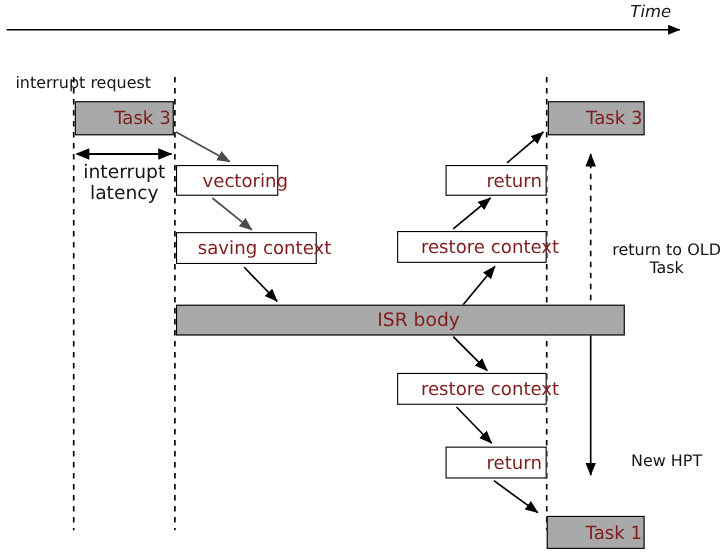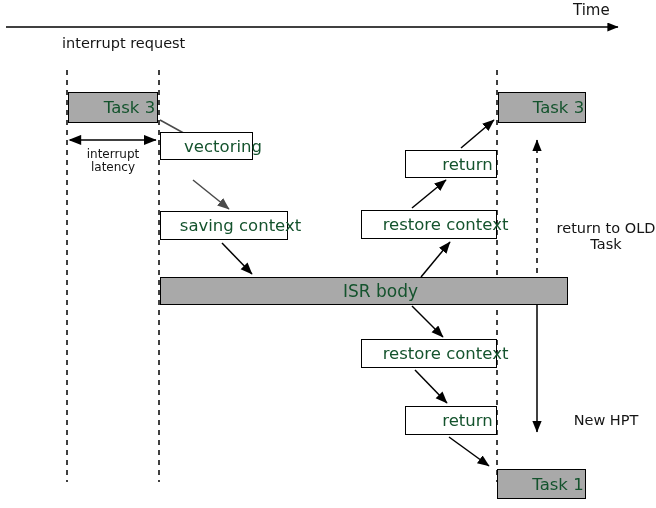--- a/index.html
+++ b/index.html
@@ -26,43 +26,44 @@
     pointer-events: none;
   }
   .lbl {
     position: absolute;
     color: #151515;
     white-space: pre;
     line-height: 1.12;
   }
   .lbl-time {
     font-size: 15px;
+    font-style: italic;
   }
   .lbl-marker {
     font-size: 14.5px;
   }
   .lbl-latency {
-    font-size: 12px;
+    font-size: 17px;
     text-align: center;
     width: 110px;
   }
   .lbl-side {
     font-size: 14.5px;
     text-align: center;
     width: 120px;
   }
   .box {
     position: absolute;
     box-sizing: border-box;
     border: 1.3px solid #000000;
     background: #ffffff;
     display: flex;
     align-items: center;
     justify-content: center;
-    color: #14532d;
+    color: #7f1d1d;
     font-size: 16.5px;
     white-space: nowrap;
     padding-left: 33px;
   }
   .box.shaded {
     background: #a9a9a9;
     border: 1.6px solid #000000;
   }
   .box.bar {
     font-size: 17px;
@@ -137,30 +138,30 @@
     <g>
       <line x1="537" y1="283" x2="537" y2="140" stroke="#000000" stroke-width="1.5" stroke-dasharray="5,5" marker-end="url(#ah)"></line>
     </g>
     <g>
       <line x1="537" y1="285" x2="537" y2="432" stroke="#000000" stroke-width="1.5" marker-end="url(#ah)"></line>
     </g>
   </svg>
 
   <div class="lbl lbl-time" style="left:573px; top:2px;">Time</div>
 
-  <div class="lbl lbl-marker" style="left:14px; top:35px;margin-left:48px;">interrupt request</div>
+  <div class="lbl lbl-marker" style="left:14px; top:68px;">interrupt request</div>
 
   <div class="lbl lbl-latency" style="left:58px; top:148px;">interrupt
 latency</div>
 
   <div class="box shaded" style="left:68px; top:92px; width:90px; height:31px;">Task 3</div>
   <div class="box shaded" style="left:498px; top:92px; width:88px; height:31px;">Task 3</div>
   <div class="box shaded" style="left:497px; top:469px; width:89px; height:30px;">Task 1</div>
 
-  <div class="box" style="left:160px; top:132px; width:93px; height:28px;">vectoring</div>
+  <div class="box" style="left:160px; top:150px; width:93px; height:28px;">vectoring</div>
   <div class="box" style="left:160px; top:211px; width:128px; height:29px;">saving context</div>
   <div class="box shaded bar" style="left:160px; top:277px; width:408px; height:28px;">ISR body</div>
   <div class="box" style="left:361px; top:210px; width:136px; height:29px;">restore context</div>
   <div class="box" style="left:405px; top:150px; width:92px; height:28px;">return</div>
   <div class="box" style="left:361px; top:339px; width:136px; height:29px;">restore context</div>
   <div class="box" style="left:405px; top:406px; width:92px; height:29px;">return</div>
 
   <div class="lbl lbl-side" style="left:546px; top:220px;">return to OLD
 Task</div>
   <div class="lbl lbl-side" style="left:546px; top:412px;">New HPT</div>

